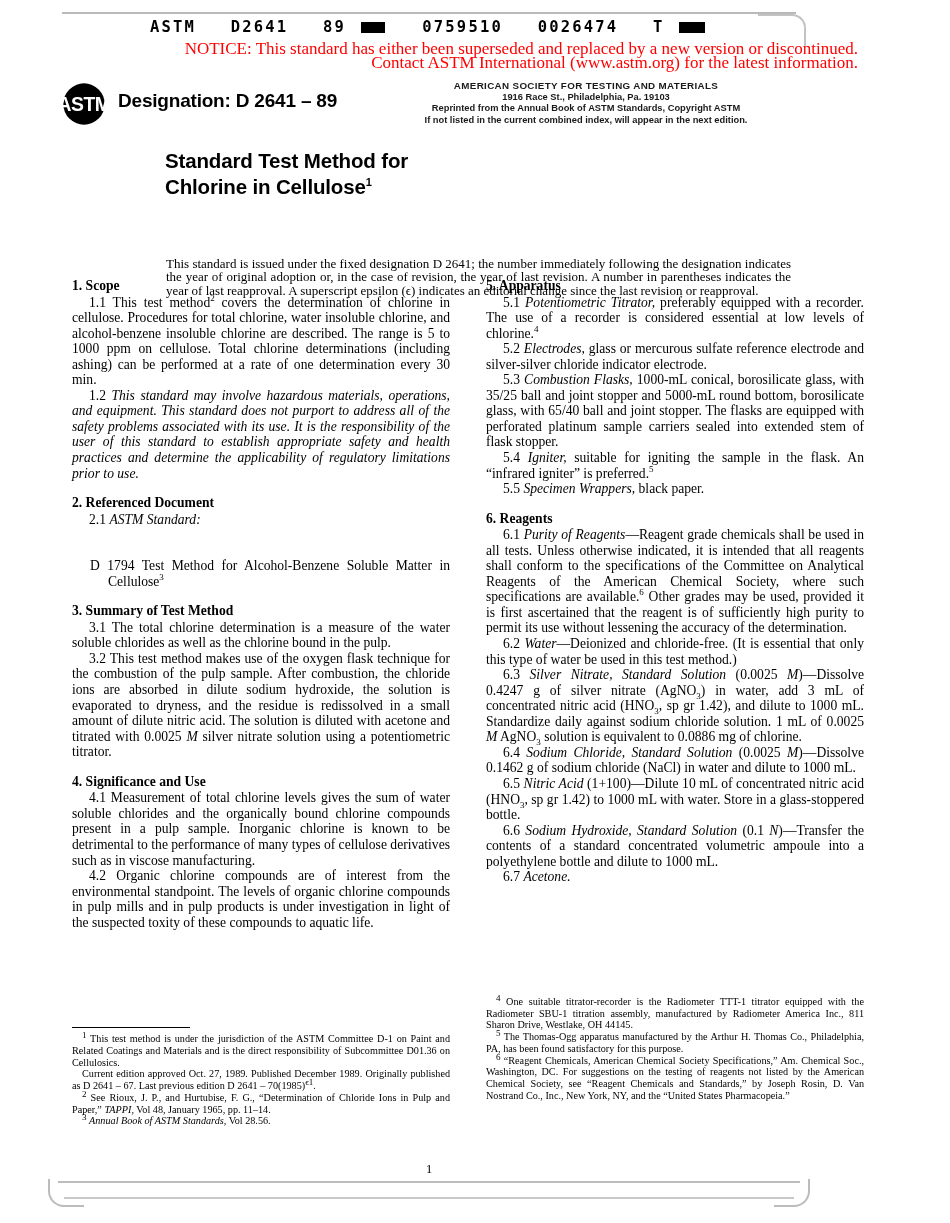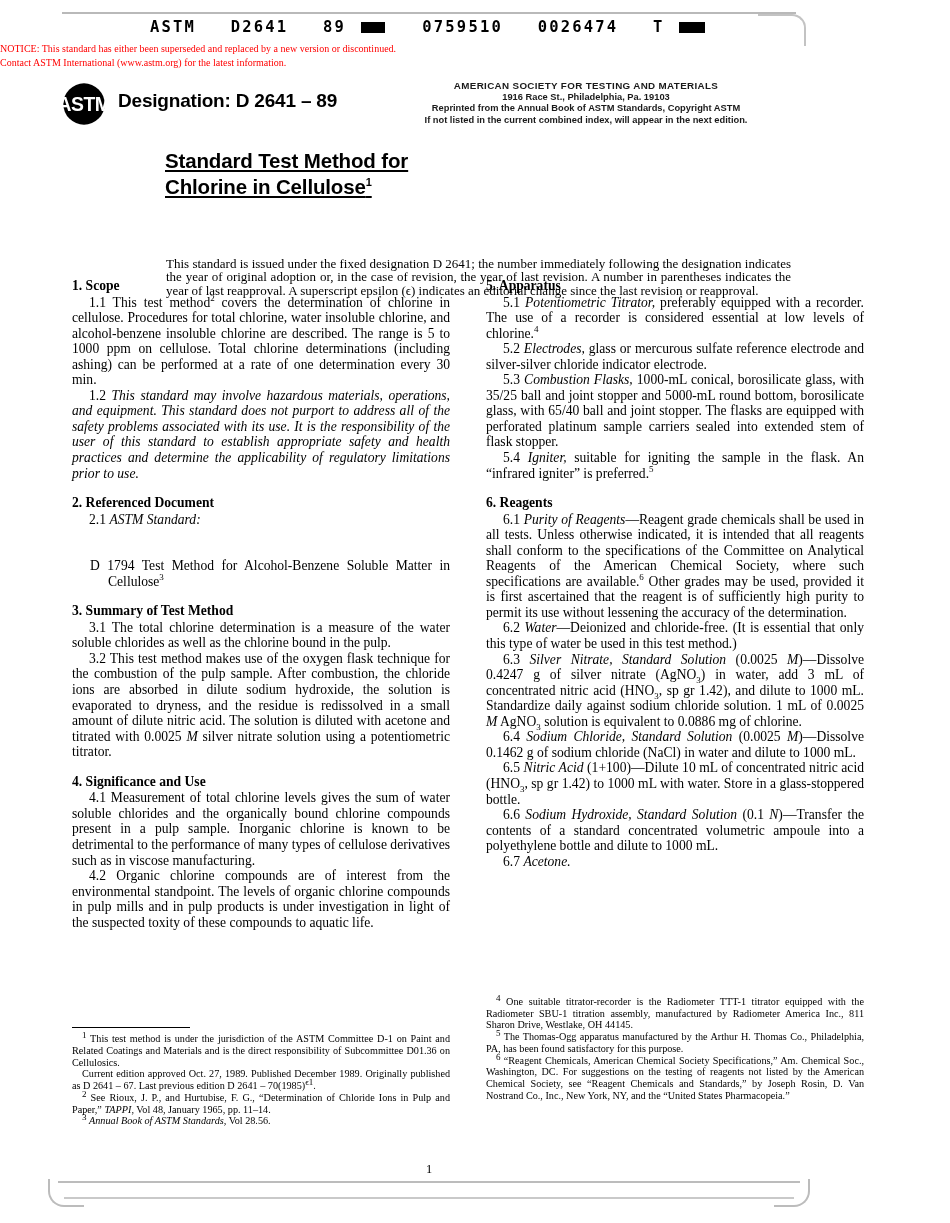--- a/index.html
+++ b/index.html
@@ -86,23 +86,23 @@
     vertical-align: middle;
     margin: 0 3px;
   }
   .blk.wide { width: 26px; }
 
   
   .notice {
     position: absolute;
     top: 42px;
     left: 0; right: 0;
-    text-align: left;
+    text-align: right;
     color: #ff0000;
-    font-size: 10px;
+    font-size: 17px;
     line-height: 14px;
     font-family: "Liberation Serif", serif;
   }
 
   
   .header {
     position: absolute;
     top: 80px;
     left: 62px;
     right: 62px;
@@ -143,21 +143,20 @@
   
   .title {
     position: absolute;
     top: 148px;
     left: 165px;
     font-family: "Liberation Sans", sans-serif;
     font-weight: bold;
     font-size: 20.5px;
     line-height: 26px;
     letter-spacing: -0.15px;
-    text-decoration: underline;
   }
   .title sup { font-size: 11px; vertical-align: super; }
 
   
   .std-note {
     position: absolute;
     top: 217px;
     left: 166px;
     width: 625px;
     font-size: 13px;
@@ -304,20 +303,21 @@
 
   </div>
 
   <div class="col col-right">
 
     <div class="sec-head">5. Apparatus</div>
     <p class="para"><span>5.1</span> <span class="it">Potentiometric Titrator,</span><span> preferably equipped with a recorder. The use of a recorder is considered essential at low levels of chlorine.</span><sup>4</sup></p>
     <p class="para"><span>5.2</span> <span class="it">Electrodes,</span><span> glass or mercurous sulfate reference electrode and silver-silver chloride indicator electrode.</span></p>
     <p class="para"><span>5.3</span> <span class="it">Combustion Flasks,</span><span> 1000-mL conical, borosilicate glass, with 35/25 ball and joint stopper and 5000-mL round bottom, borosilicate glass, with 65/40 ball and joint stopper. The flasks are equipped with perforated platinum sample carriers sealed into extended stem of flask stopper.</span></p>
     <p class="para"><span>5.4</span> <span class="it">Igniter,</span><span> suitable for igniting the sample in the flask. An “infrared igniter” is preferred.</span><sup>5</sup></p>
+    <p class="para"><span>5.5</span> <span class="it">Specimen Wrappers,</span><span> black paper.</span></p>
 
     <div class="sec-head gap">6. Reagents</div>
     <p class="para"><span>6.1</span> <span class="it">Purity of Reagents</span><span>—Reagent grade chemicals shall be used in all tests. Unless otherwise indicated, it is intended that all reagents shall conform to the specifications of the Committee on Analytical Reagents of the American Chemical Society, where such specifications are available.</span><sup>6</sup><span> Other grades may be used, provided it is first ascertained that the reagent is of sufficiently high purity to permit its use without lessening the accuracy of the determination.</span></p>
     <p class="para"><span>6.2</span> <span class="it">Water</span><span>—Deionized and chloride-free. (It is essential that only this type of water be used in this test method.)</span></p>
     <p class="para"><span>6.3</span> <span class="it">Silver Nitrate, Standard Solution</span><span> (0.0025 </span><span class="it">M</span><span>)—Dissolve 0.4247 g of silver nitrate (AgNO</span><sub>3</sub><span>) in water, add 3 mL of concentrated nitric acid (HNO</span><sub>3</sub><span>, sp gr 1.42), and dilute to 1000 mL. Standardize daily against sodium chloride solution. 1 mL of 0.0025 </span><span class="it">M</span><span> AgNO</span><sub>3</sub><span> solution is equivalent to 0.0886 mg of chlorine.</span></p>
     <p class="para"><span>6.4</span> <span class="it">Sodium Chloride, Standard Solution</span><span> (0.0025 </span><span class="it">M</span><span>)—Dissolve 0.1462 g of sodium chloride (NaCl) in water and dilute to 1000 mL.</span></p>
     <p class="para"><span>6.5</span> <span class="it">Nitric Acid</span><span> (1+100)—Dilute 10 mL of concentrated nitric acid (HNO</span><sub>3</sub><span>, sp gr 1.42) to 1000 mL with water. Store in a glass-stoppered bottle.</span></p>
     <p class="para"><span>6.6</span> <span class="it">Sodium Hydroxide, Standard Solution</span><span> (0.1 </span><span class="it">N</span><span>)—Transfer the contents of a standard concentrated volumetric ampoule into a polyethylene bottle and dilute to 1000 mL.</span></p>
     <p class="para"><span>6.7</span> <span class="it">Acetone.</span></p>
 

